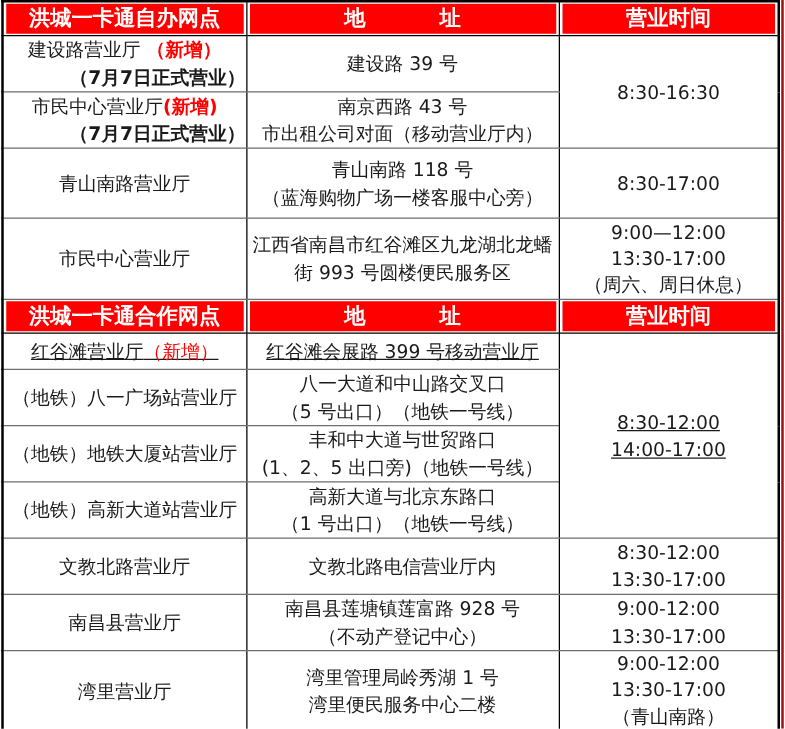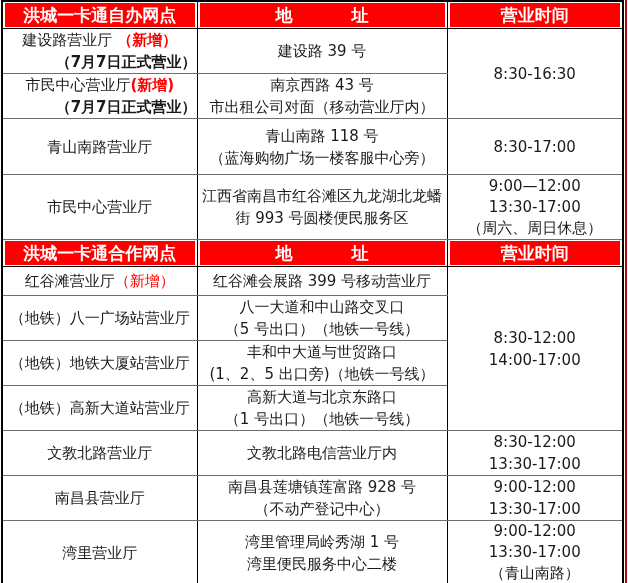--- a/index.html
+++ b/index.html
@@ -61,21 +61,21 @@
     margin: 1px 2px;
     height: 24px;
     line-height: 24px;
     font-size: 17px;
     font-weight: bold;
     white-space: pre;
   }
   tr.h45 { height: 45px; }
   tr.h47 { height: 56px; }
   tr.h65 { height: 65px; }
-  tr.h29 { height: 29px; }
+  tr.h29 { height: 29px; text-decoration: underline; }
   tr.h64 { height: 64px; }
   tr.cutoff { height: 6px; }
   tr.cutoff td { border-top: 1px solid #000000; border-bottom: none; }
   .badge-bold { color: #fe0000; font-weight: bold; }
   .badge { color: #fe0000; }
   .note { font-weight: bold; text-align: right; }
   .hours-wide { line-height: 30px; }
   .hours-3 { line-height: 21px; }
 </style>
 </head>

